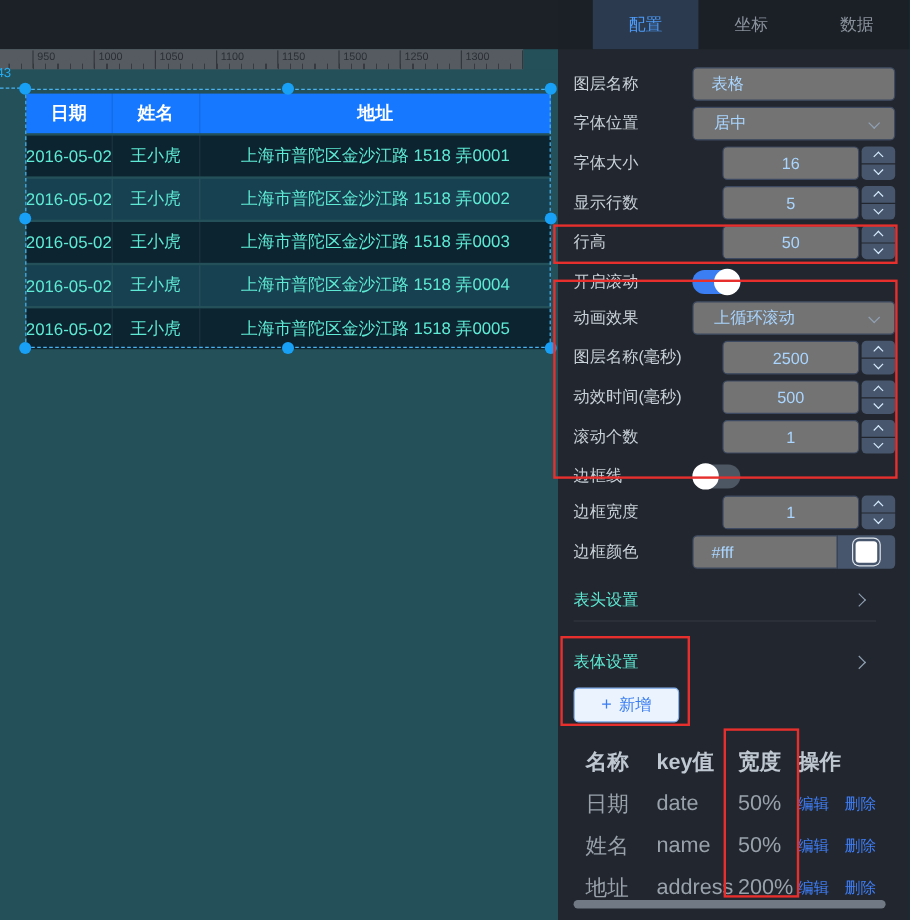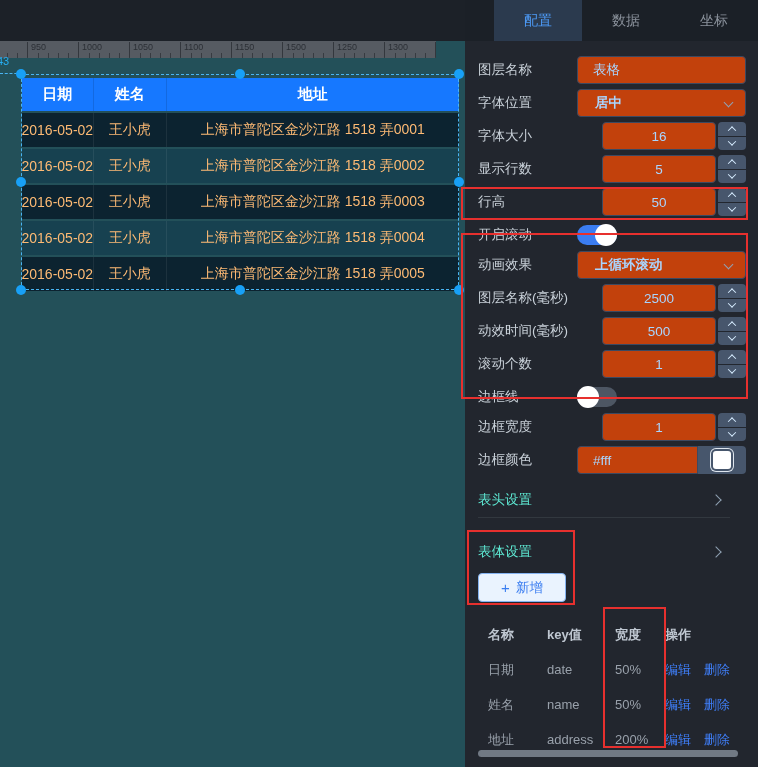--- a/index.html
+++ b/index.html
@@ -28,43 +28,43 @@
 
   
   .widget { position:absolute; left:22px; top:78px; width:437px; z-index:2; }
   .wrow { display:flex; width:100%; }
   .whead { height:33px; background:#1678ff; }
   .whead .wcell { color:#fff; font-weight:bold; font-size:15px; border-right:1px solid rgba(0,0,0,0.12); }
   .whead .wcell:last-child { border-right:none; }
   .wbody-row { height:34px; margin-top:2px; }
   .wbody-row.odd { background:#0c2330; }
   .wbody-row.even { background:#174150; }
-  .wcell { display:flex; align-items:center; justify-content:center; color:#fdba74; font-size:14px;
+  .wcell { display:flex; align-items:center; justify-content:center; color:#5eead4; font-size:14px;
     white-space:nowrap; overflow:hidden; }
   .wbody-row .wcell { border-right:1px solid rgba(255,255,255,0.07); }
   .wbody-row .wcell:last-child { border-right:none; }
   .c1 { width:16.4%; } .c2 { width:16.7%; } .c3 { width:66.9%; }
 
   
   .panel { position:absolute; left:465px; top:0; width:293px; height:767px; background:#22262e; }
   .tabs { display:flex; height:41px; background:#1b2027; }
   .tab { flex:1; display:flex; align-items:center; justify-content:center;
     font-size:14px; color:#8b929c; cursor:pointer; }
   .tab.active { background:#2b3a4e; color:#4d9bf8;margin-left:29px; }
 
   .pbody { padding:15px 28px 0 13px; position:relative; height:726px; }
   .frow { display:flex; align-items:center; height:28px; margin-bottom:5px; }
   .frow.mt3 { margin-top:3px; } .frow.mb2 { margin-bottom:2px; }
   .flabel { width:99px; font-size:13.5px; color:#c9d1d9; flex:none; white-space:nowrap; }
   .fctl { width:169px; height:28px; display:flex; flex:none; }
 
-  .box { background:#c2410c; border:1px solid #3c4961; border-radius:4px; height:28px;
+  .box { background:#737373; border:1px solid #3c4961; border-radius:4px; height:28px;
     color:#a9d5ff; font-size:13.5px; display:flex; align-items:center; }
   .fulltext { width:100%; padding-left:15px; }
-  .selectbox { width:100%; padding-left:17px; position:relative;font-weight:bold; }
+  .selectbox { width:100%; padding-left:17px; position:relative; }
   .chev-down { position:absolute; right:13px; top:9px; width:7px; height:7px;
     border-right:1.6px solid #90a0b4; border-bottom:1.6px solid #90a0b4; transform:rotate(45deg); }
   .numbox { width:161px; justify-content:center;margin-left:25px; }
   .stepper { width:28px; height:28px; margin-left:2px; display:flex; flex-direction:column; flex:none; }
   .stepbtn { flex:1; background:#47566c; display:flex; align-items:center; justify-content:center; }
   .stepbtn.up { border-radius:4px 4px 0 0; margin-bottom:1px; }
   .stepbtn.down { border-radius:0 0 4px 4px; }
   .stepchev { width:6px; height:6px; border-right:1.4px solid #d6ecff; border-bottom:1.4px solid #d6ecff; }
   .stepbtn.up .stepchev { transform:rotate(-135deg) translate(-1px,-1px); }
   .stepbtn.down .stepchev { transform:rotate(45deg) translate(-1px,-1px); }
@@ -92,21 +92,21 @@
 
   .addbtn { margin-top:7px; width:88px; height:29px; background:#eaf3fe; border:1px solid #85b3f1;
     border-radius:4px; color:#3a7df0; font-size:13.5px; display:flex; align-items:center;
     justify-content:center; gap:6px; cursor:pointer; }
   .addbtn .plus { font-size:15px; line-height:15px; }
 
   .minitable { margin-top:16px; }
   .mrow { display:grid; grid-template-columns:59px 68px 50px auto; align-items:center; }
   .mrow.head { height:34px; }
   .mrow.data { height:35px; }
-  .mcell { padding-left:10px; font-size:13px; color:#99a1ab; white-space:nowrap; }
+  .mcell { padding-left:10px; font-size:18px; color:#99a1ab; white-space:nowrap; }
   .mrow.head .mcell { color:#bfc7d1; font-weight:bold; }
   .mops { display:flex; gap:13px; padding-left:10px; }
   .mlink { font-size:13px; color:#3f7ef7; cursor:pointer; white-space:nowrap; }
 
   .hscroll { position:absolute; left:13px; top:709px; width:260px; height:7px;
     background:#717984; border-radius:4px; }
 
   
   .redbox { position:absolute; border:2px solid #e7302e; z-index:40; pointer-events:none; }
   .rb1 { left:461px; top:187px; width:287px; height:33px; }
@@ -178,22 +178,22 @@
         <div class="wcell c1">2016-05-02</div>
         <div class="wcell c2">王小虎</div>
         <div class="wcell c3">上海市普陀区金沙江路 1518 弄0005</div>
       </div>
     </div>
   </div>
 
   <div class="panel">
     <div class="tabs">
       <div class="tab active">配置</div>
+      <div class="tab">坐标</div>
       <div class="tab">数据</div>
-      <div class="tab">坐标</div>
     </div>
 
     <div class="pbody">
 
       <div class="frow">
         <span class="flabel">图层名称</span>
         <div class="fctl">
             <div class="box fulltext">表格</div>
           </div>
       </div>

